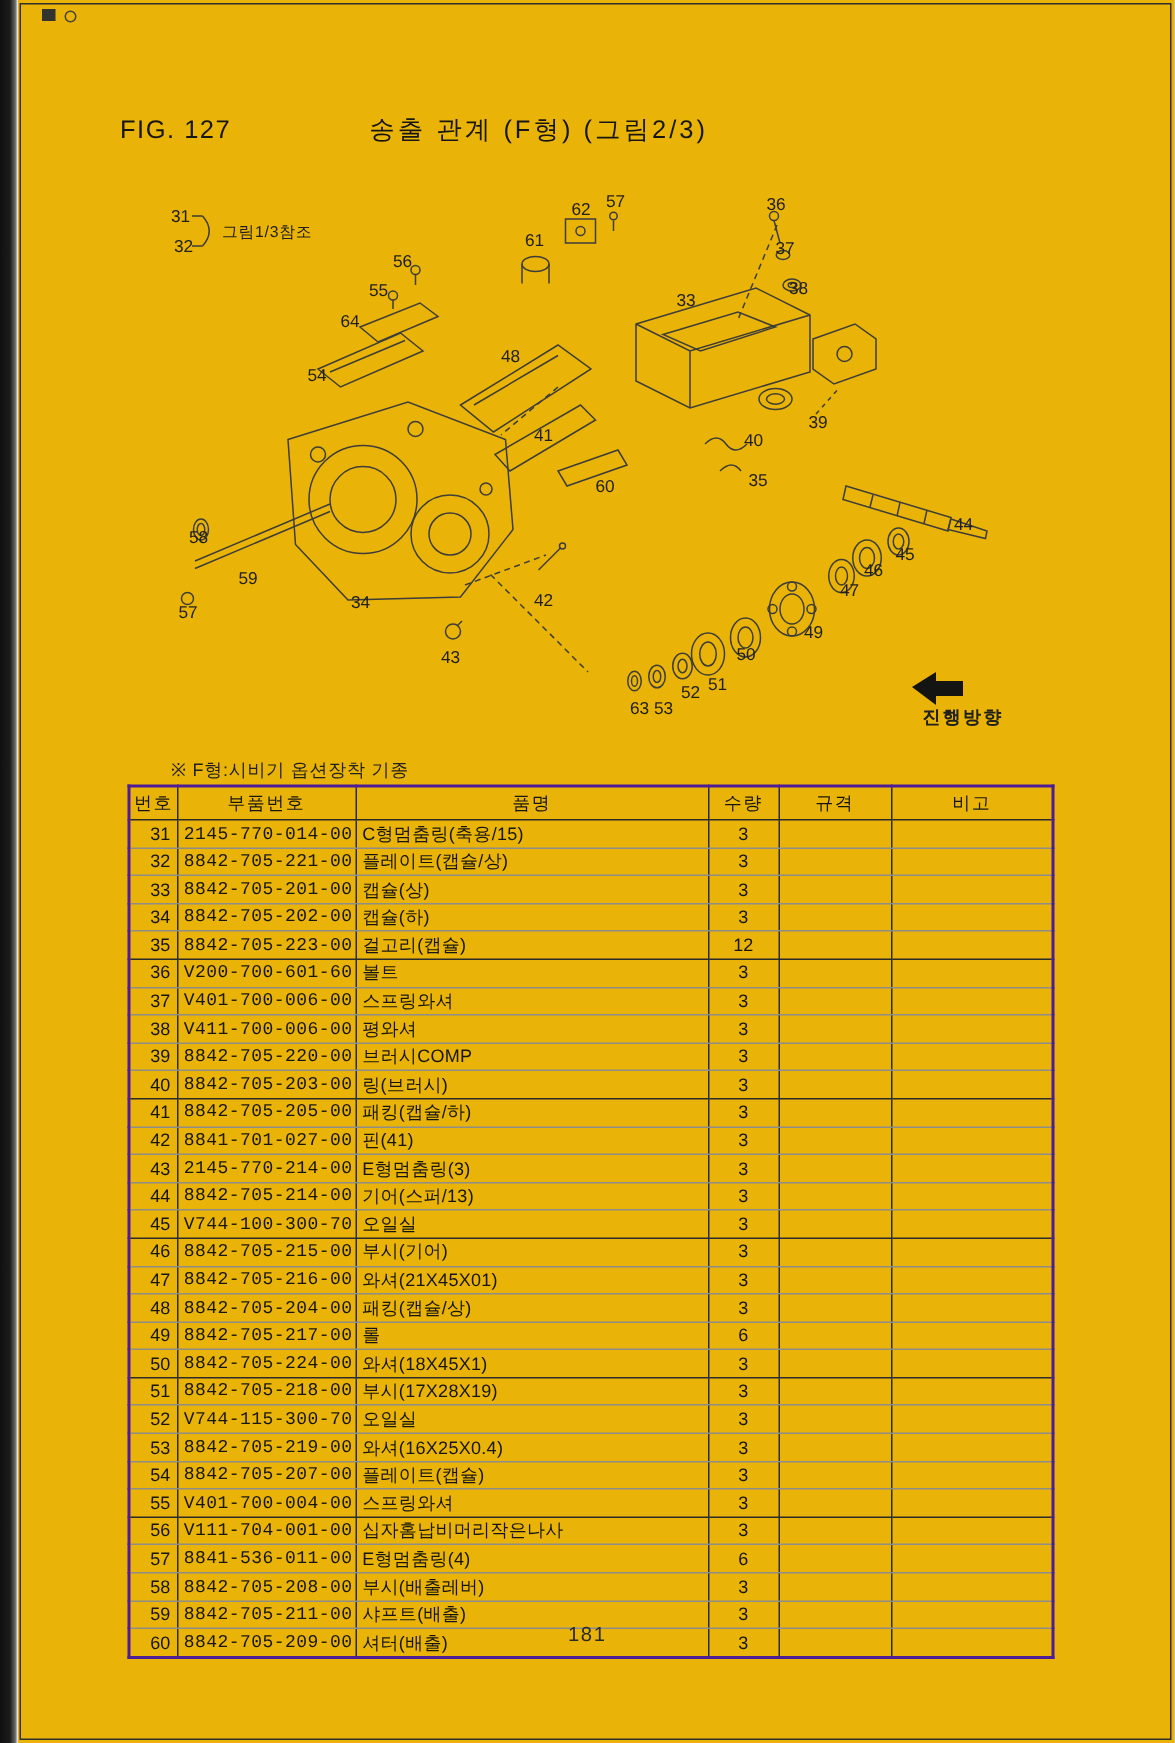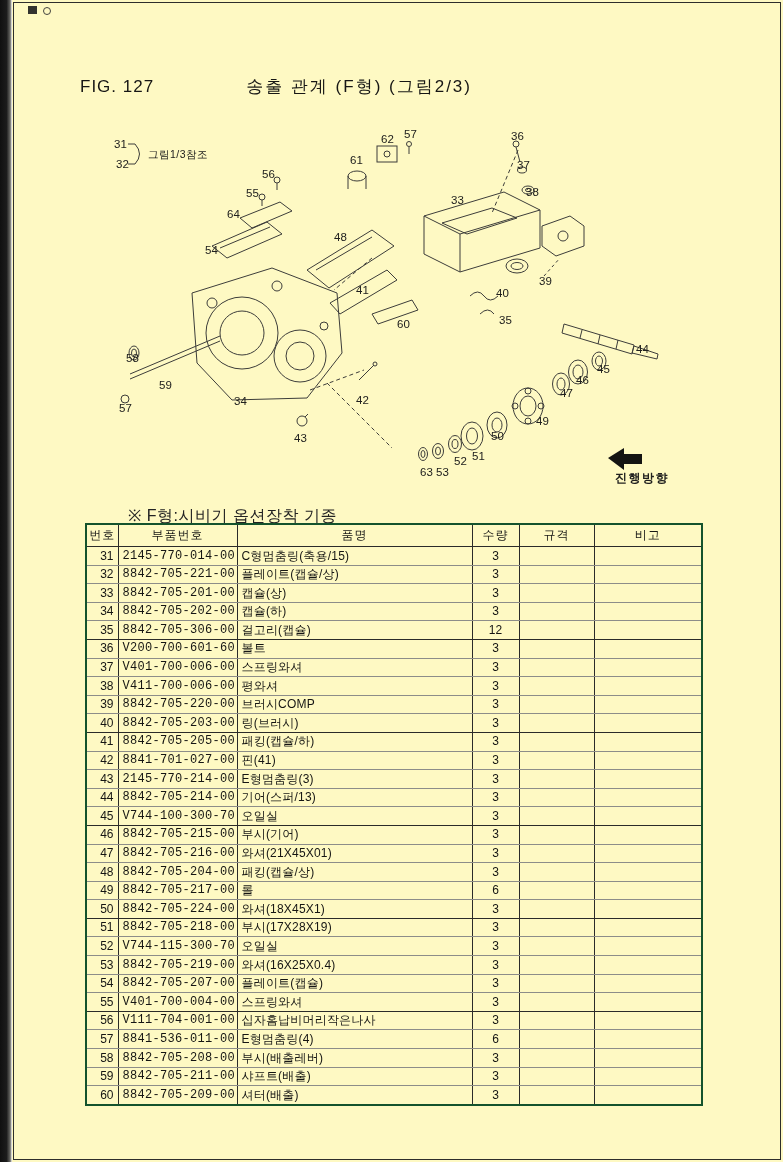--- a/index.html
+++ b/index.html
@@ -1,19 +1,19 @@
 <!DOCTYPE html>
 <html><head>
 <meta charset="utf-8">
 <style>
   html,body{margin:0;padding:0;background:#c9c9c5;}
   .page{
     position:relative;
     width:783px;height:1162px;
-    background:#fef9c3;
+    background:#eab308;
     overflow:hidden;
     font-family:"Liberation Sans", sans-serif;
     color:#1a1a1a;
     margin:0 auto;
   }
   .binding{
     position:absolute;left:0;top:0;bottom:0;width:12px;
     background:linear-gradient(90deg,#101010 0%,#1c1c1c 55%,#6a6a66 85%,#fafaf7 100%);
   }
   .frame{
@@ -31,42 +31,42 @@
   .fig-label{white-space:nowrap;}
   .fig-title{white-space:nowrap;letter-spacing:2px;margin-top:23px;}
   .diagram{
     position:absolute;left:72px;top:118px;width:640px;height:375px;
   }
   .diagram svg{width:100%;height:100%;}
   .diagram text{font-family:"Liberation Sans",sans-serif;font-size:11.5px;fill:#20201e;}
   .diagram .note-text{font-size:10.5px;letter-spacing:0.5px;}
   .diagram .dir-text{font-size:12px;font-weight:bold;letter-spacing:1.5px;}
   .tbl-note{
-    position:absolute;left:128px;top:504px;
-    font-size:16px;letter-spacing:0.5px;color:#222;
+    position:absolute;left:114px;top:504px;
+    font-size:12px;letter-spacing:0.5px;color:#222;
   }
   table.parts{
     position:absolute;left:85px;top:523px;
     border-collapse:collapse;table-layout:fixed;
     width:616px;
     font-size:12px;color:#151513;
     background:transparent;
   }
   table.parts th{
     border:1px solid #2b2b29;border-bottom:1.5px solid #2b2b29;
     font-weight:normal;font-size:12px;
     padding:2px 2px;height:14px;letter-spacing:1px;
   }
   table.parts td{
     border-left:1px solid #2b2b29;border-right:1px solid #2b2b29;
     border-bottom:1px solid #8d8d89;
     padding:1px 4px;height:15.6px;line-height:1.05;
     overflow:hidden;white-space:nowrap;
   }
-  table.parts{border:2px solid #14532d;}
+  table.parts{border:2px solid #4c1d95;}
   table.parts tr.group-end td{border-bottom:1.6px solid #2b2b29;}
   td.col-no{text-align:right;padding-right:5px;}
   td.col-part{font-family:"Liberation Mono",monospace;font-size:12px;letter-spacing:0.3px;text-align:center;}
   td.col-name{letter-spacing:0.2px;}
   td.col-qty{text-align:center;}
   .page-number{
     position:absolute;left:0;top:1082px;width:783px;
     text-align:center;font-size:13.5px;letter-spacing:1px;color:#2a2a28;
   }
 </style>
@@ -271,21 +271,21 @@
         <tr>
           <td class="col-no">34</td>
           <td class="col-part">8842-705-202-00</td>
           <td class="col-name">캡슐(하)</td>
           <td class="col-qty">3</td>
           <td class="col-spec"></td>
           <td class="col-note"></td>
         </tr>
         <tr class="group-end">
           <td class="col-no">35</td>
-          <td class="col-part">8842-705-306-00</td>
+          <td class="col-part">8842-705-223-00</td>
           <td class="col-name">걸고리(캡슐)</td>
           <td class="col-qty">12</td>
           <td class="col-spec"></td>
           <td class="col-note"></td>
         </tr>
         <tr>
           <td class="col-no">36</td>
           <td class="col-part">V200-700-601-60</td>
           <td class="col-name">볼트</td>
           <td class="col-qty">3</td>
@@ -480,13 +480,14 @@
           <td class="col-no">60</td>
           <td class="col-part">8842-705-209-00</td>
           <td class="col-name">셔터(배출)</td>
           <td class="col-qty">3</td>
           <td class="col-spec"></td>
           <td class="col-note"></td>
         </tr>
       </tbody>
   </table>
 
+  <div class="page-number">181</div>
 </div>
 
 </body></html>

